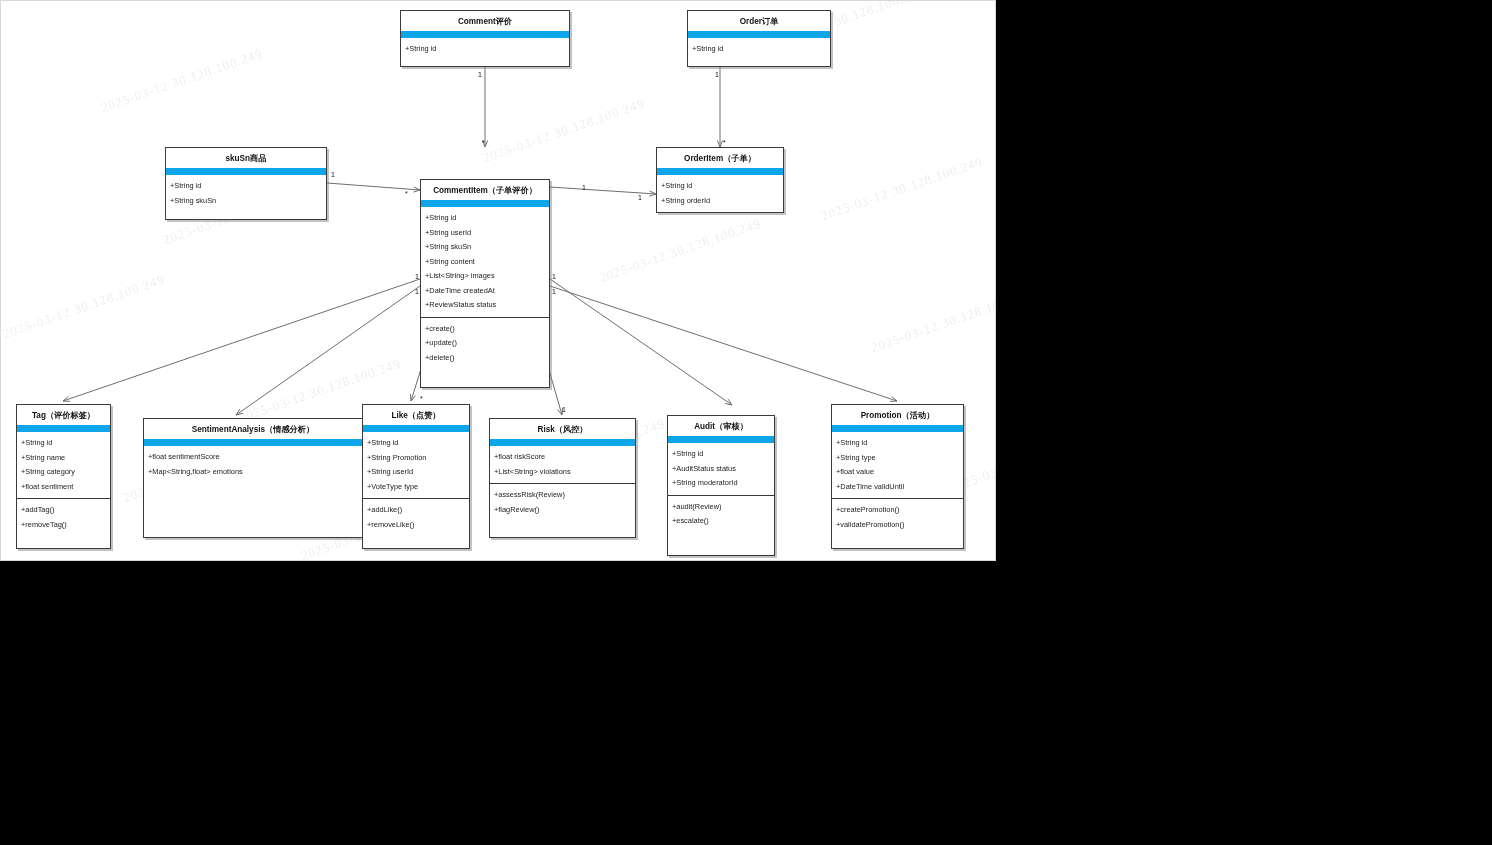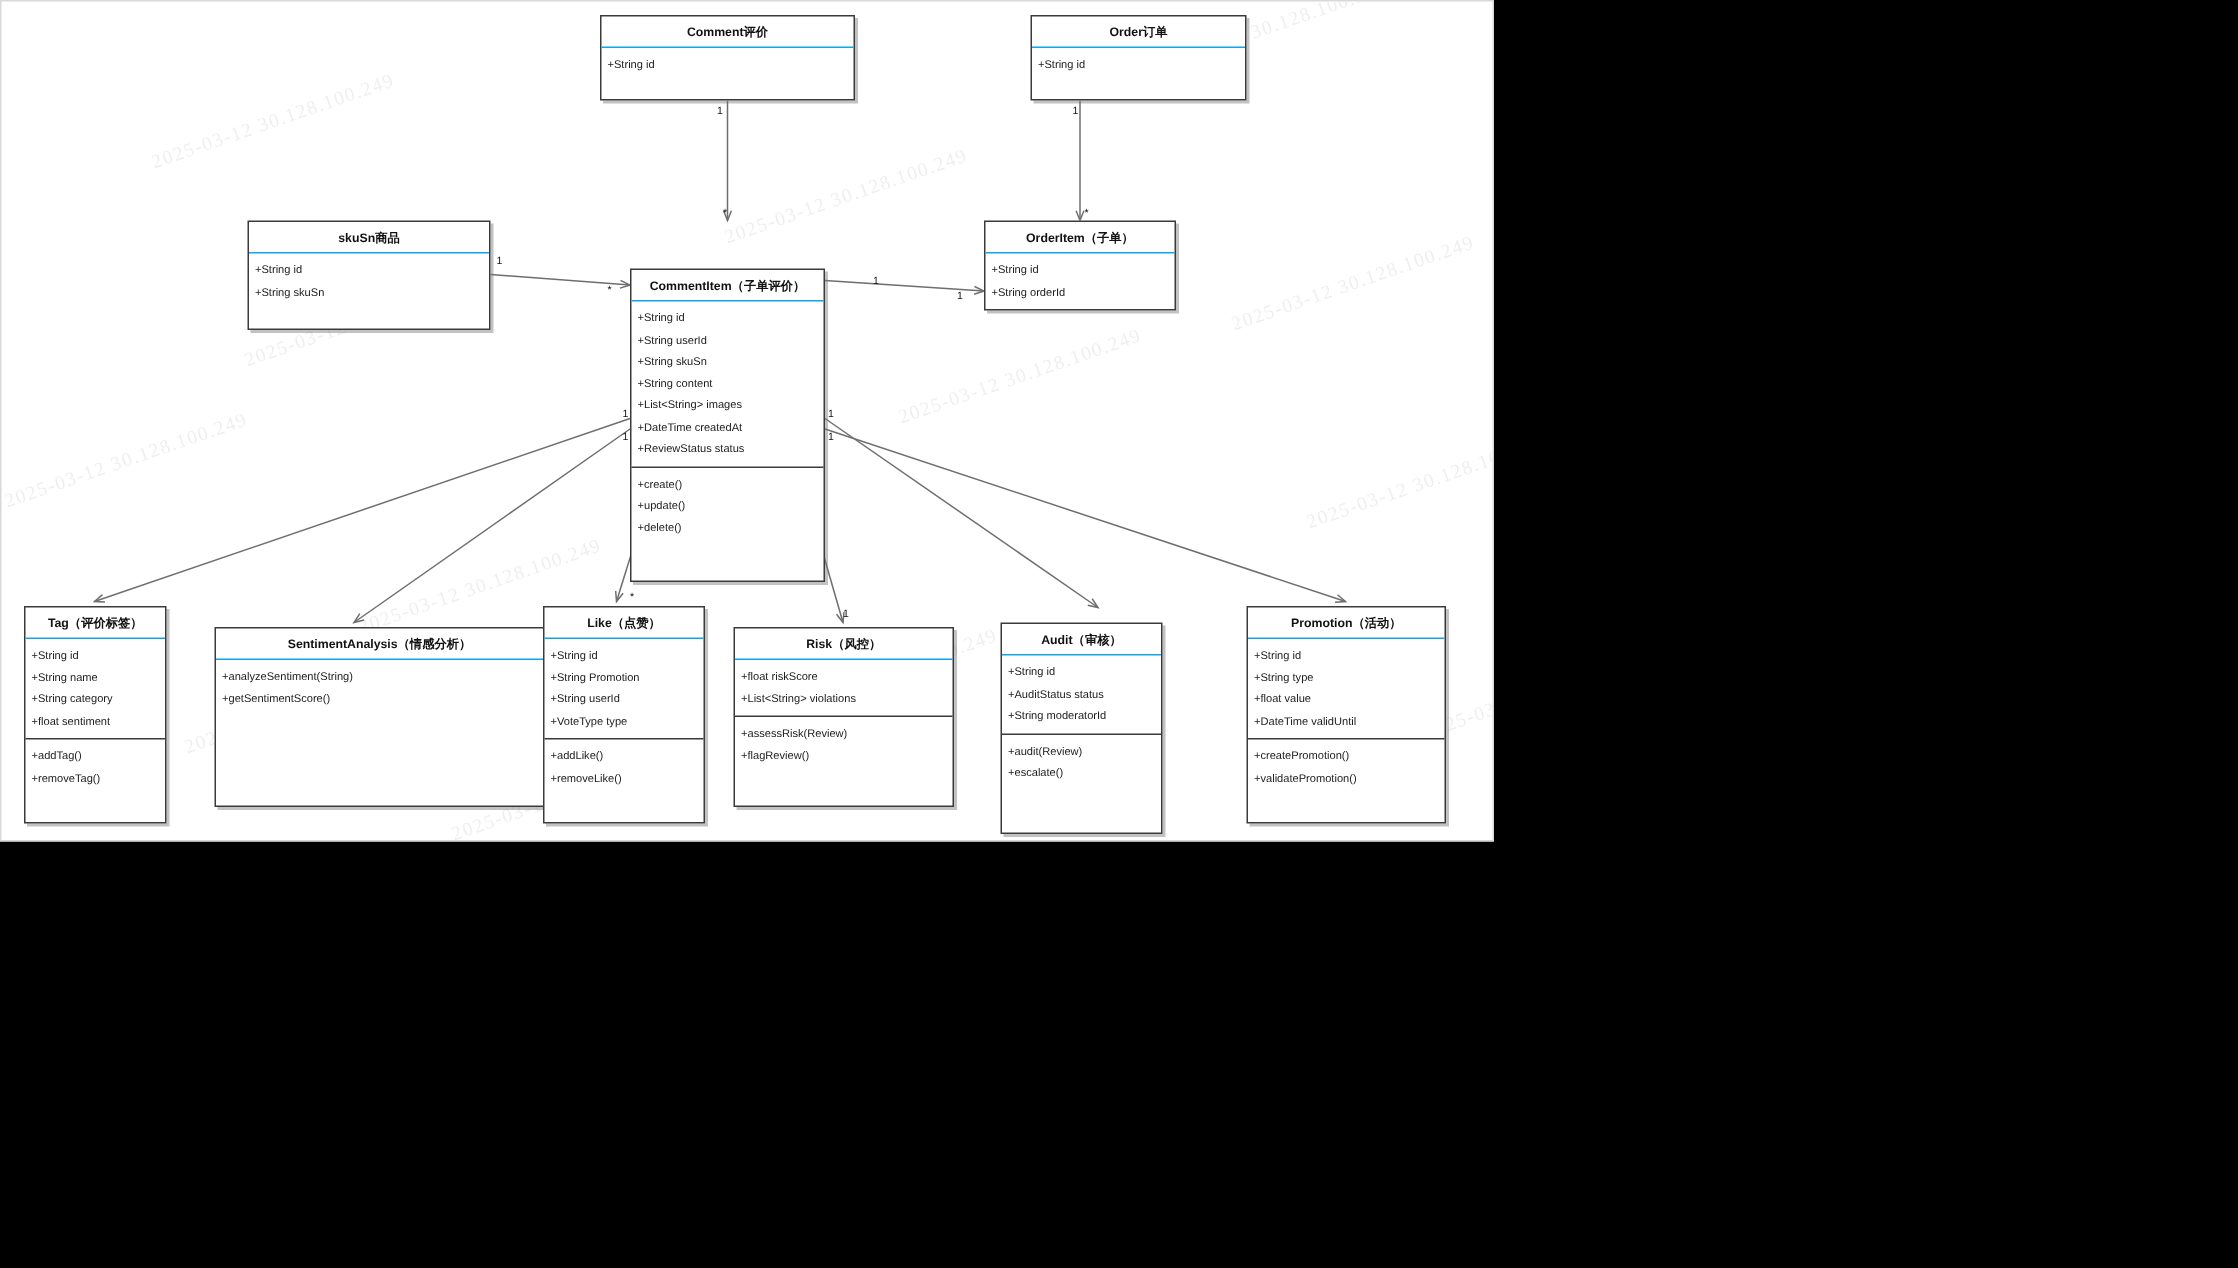--- a/index.html
+++ b/index.html
@@ -54,21 +54,21 @@
     background: #ffffff;
     border: 1px solid #3a3a3a;
     box-shadow: 2px 2px 0 0 rgba(120,120,120,.45);
   }
   .uml .title {
     text-align: center;
     font-size: 8.2px;
     font-weight: bold;
     color: #111;
     padding: 6px 4px 5px 4px;
-    border-bottom: 1px solid #0ea5e9;
+    border-bottom: 7px solid #0ea5e9;
     line-height: 1.1;
     white-space: nowrap;
     overflow: hidden;
   }
   .uml .compartment {
     padding: 4px 0 4px 0;
   }
   .uml .compartment + .compartment {
     border-top: 1px solid #3a3a3a;
   }
@@ -187,22 +187,22 @@
             <div class="row">+float sentiment</div>
           </div>
           <div class="compartment">
             <div class="row">+addTag()</div>
             <div class="row">+removeTag()</div>
           </div>
         </div>
         <div class="uml" style="left: 142px; top: 417px; width: 220px; min-height: 120px;">
           <div class="title">SentimentAnalysis（情感分析）</div>
           <div class="compartment">
-            <div class="row">+analyzeSentiment(String)</div>
-            <div class="row">+getSentimentScore()</div>
+            <div class="row">+float sentimentScore</div>
+            <div class="row">+Map&lt;String,float&gt; emotions</div>
           </div>
         </div>
         <div class="uml" style="left: 361px; top: 403px; width: 108px; min-height: 145px;">
           <div class="title">Like（点赞）</div>
           <div class="compartment">
             <div class="row">+String id</div>
             <div class="row">+String Promotion</div>
             <div class="row">+String userId</div>
             <div class="row">+VoteType type</div>
           </div>

